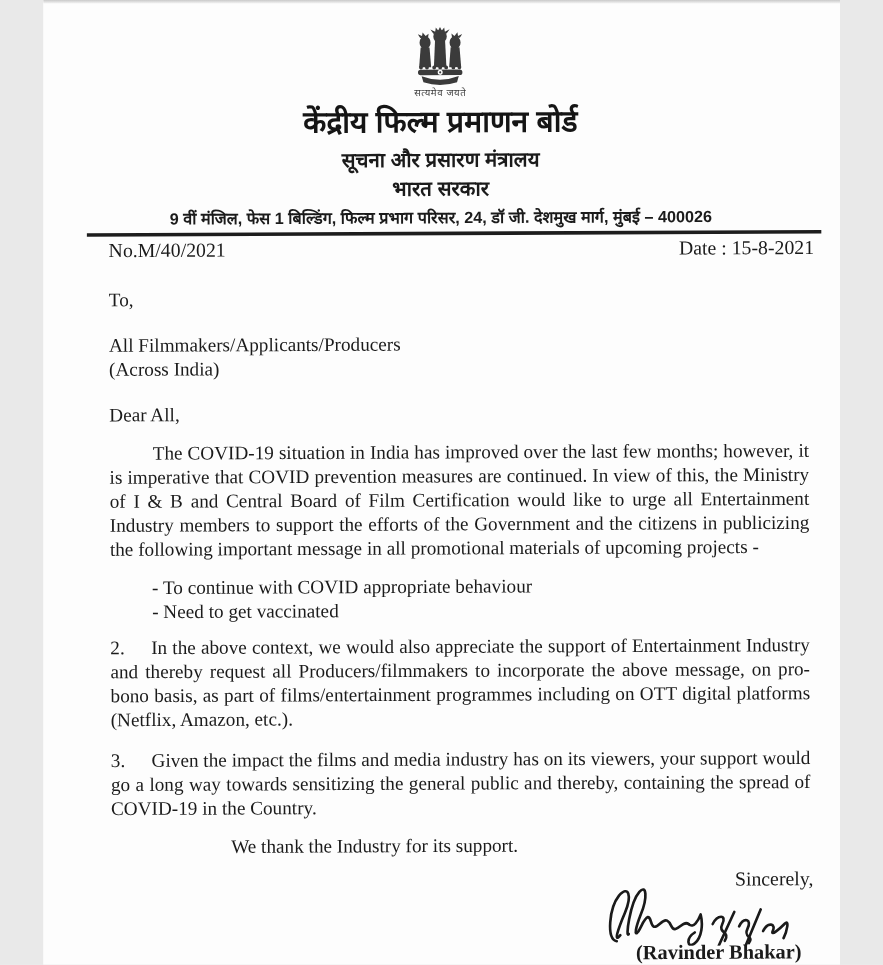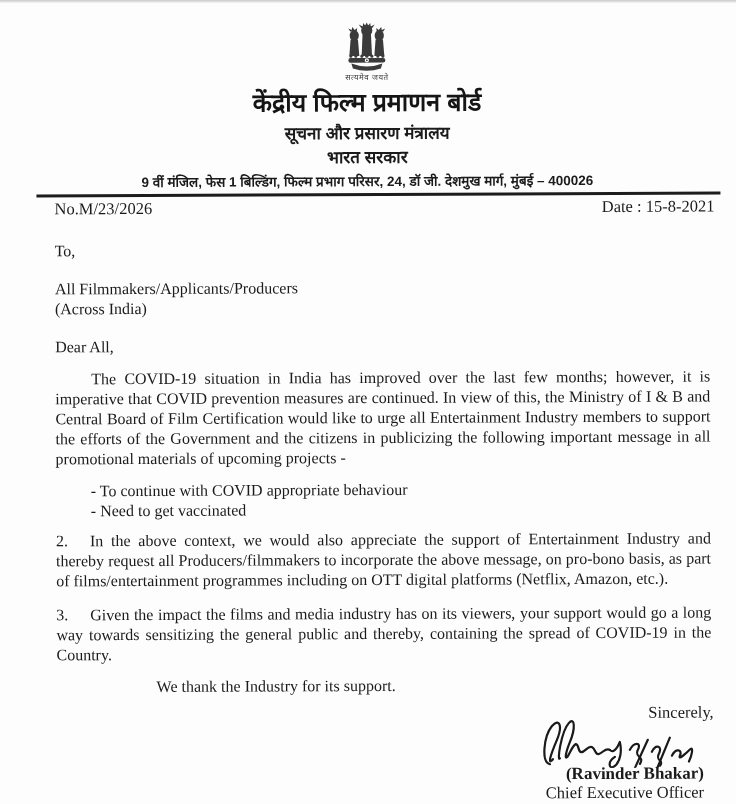--- a/index.html
+++ b/index.html
@@ -1,18 +1,18 @@
 <!DOCTYPE html>
 <html><head>
 <meta charset="utf-8">
 <style>
   html, body { margin: 0; padding: 0; background: #e9e9e9; }
   .page {
     position: relative;
-    width: 736px;
+    width: 664px;
     height: 804px;
     margin: 0 auto;
     background: #fdfdfd;
     overflow: hidden;
     color: #1b1b1b;
     font-family: "Liberation Serif", serif;
   }
   .topstrip {
     position: absolute; top: 0; left: 0; right: 0; height: 3px;
     background: linear-gradient(#c9c9c9, #f6f6f6);
@@ -122,21 +122,21 @@
       <div class="motto">सत्यमेव जयते</div>
       <h1 class="org">केंद्रीय फिल्म प्रमाणन बोर्ड</h1>
       <div class="ministry">सूचना और प्रसारण मंत्रालय</div>
       <div class="govt">भारत सरकार</div>
       <div class="address">9 वीं मंजिल, फेस 1 बिल्डिंग, फिल्म प्रभाग परिसर, 24, डॉ जी. देशमुख मार्ग, मुंबई – 400026</div>
     </div>
 
     <hr class="rule">
 
     <div class="refrow">
-      <span>No.M/23/2026</span>
+      <span>No.M/40/2021</span>
       <span>Date : 15-8-2021</span>
     </div>
 
     <div class="to">To,</div>
 
     <div class="recipient">
       <div>All Filmmakers/Applicants/Producers</div>
       <div>(Across India)</div>
     </div>
 

